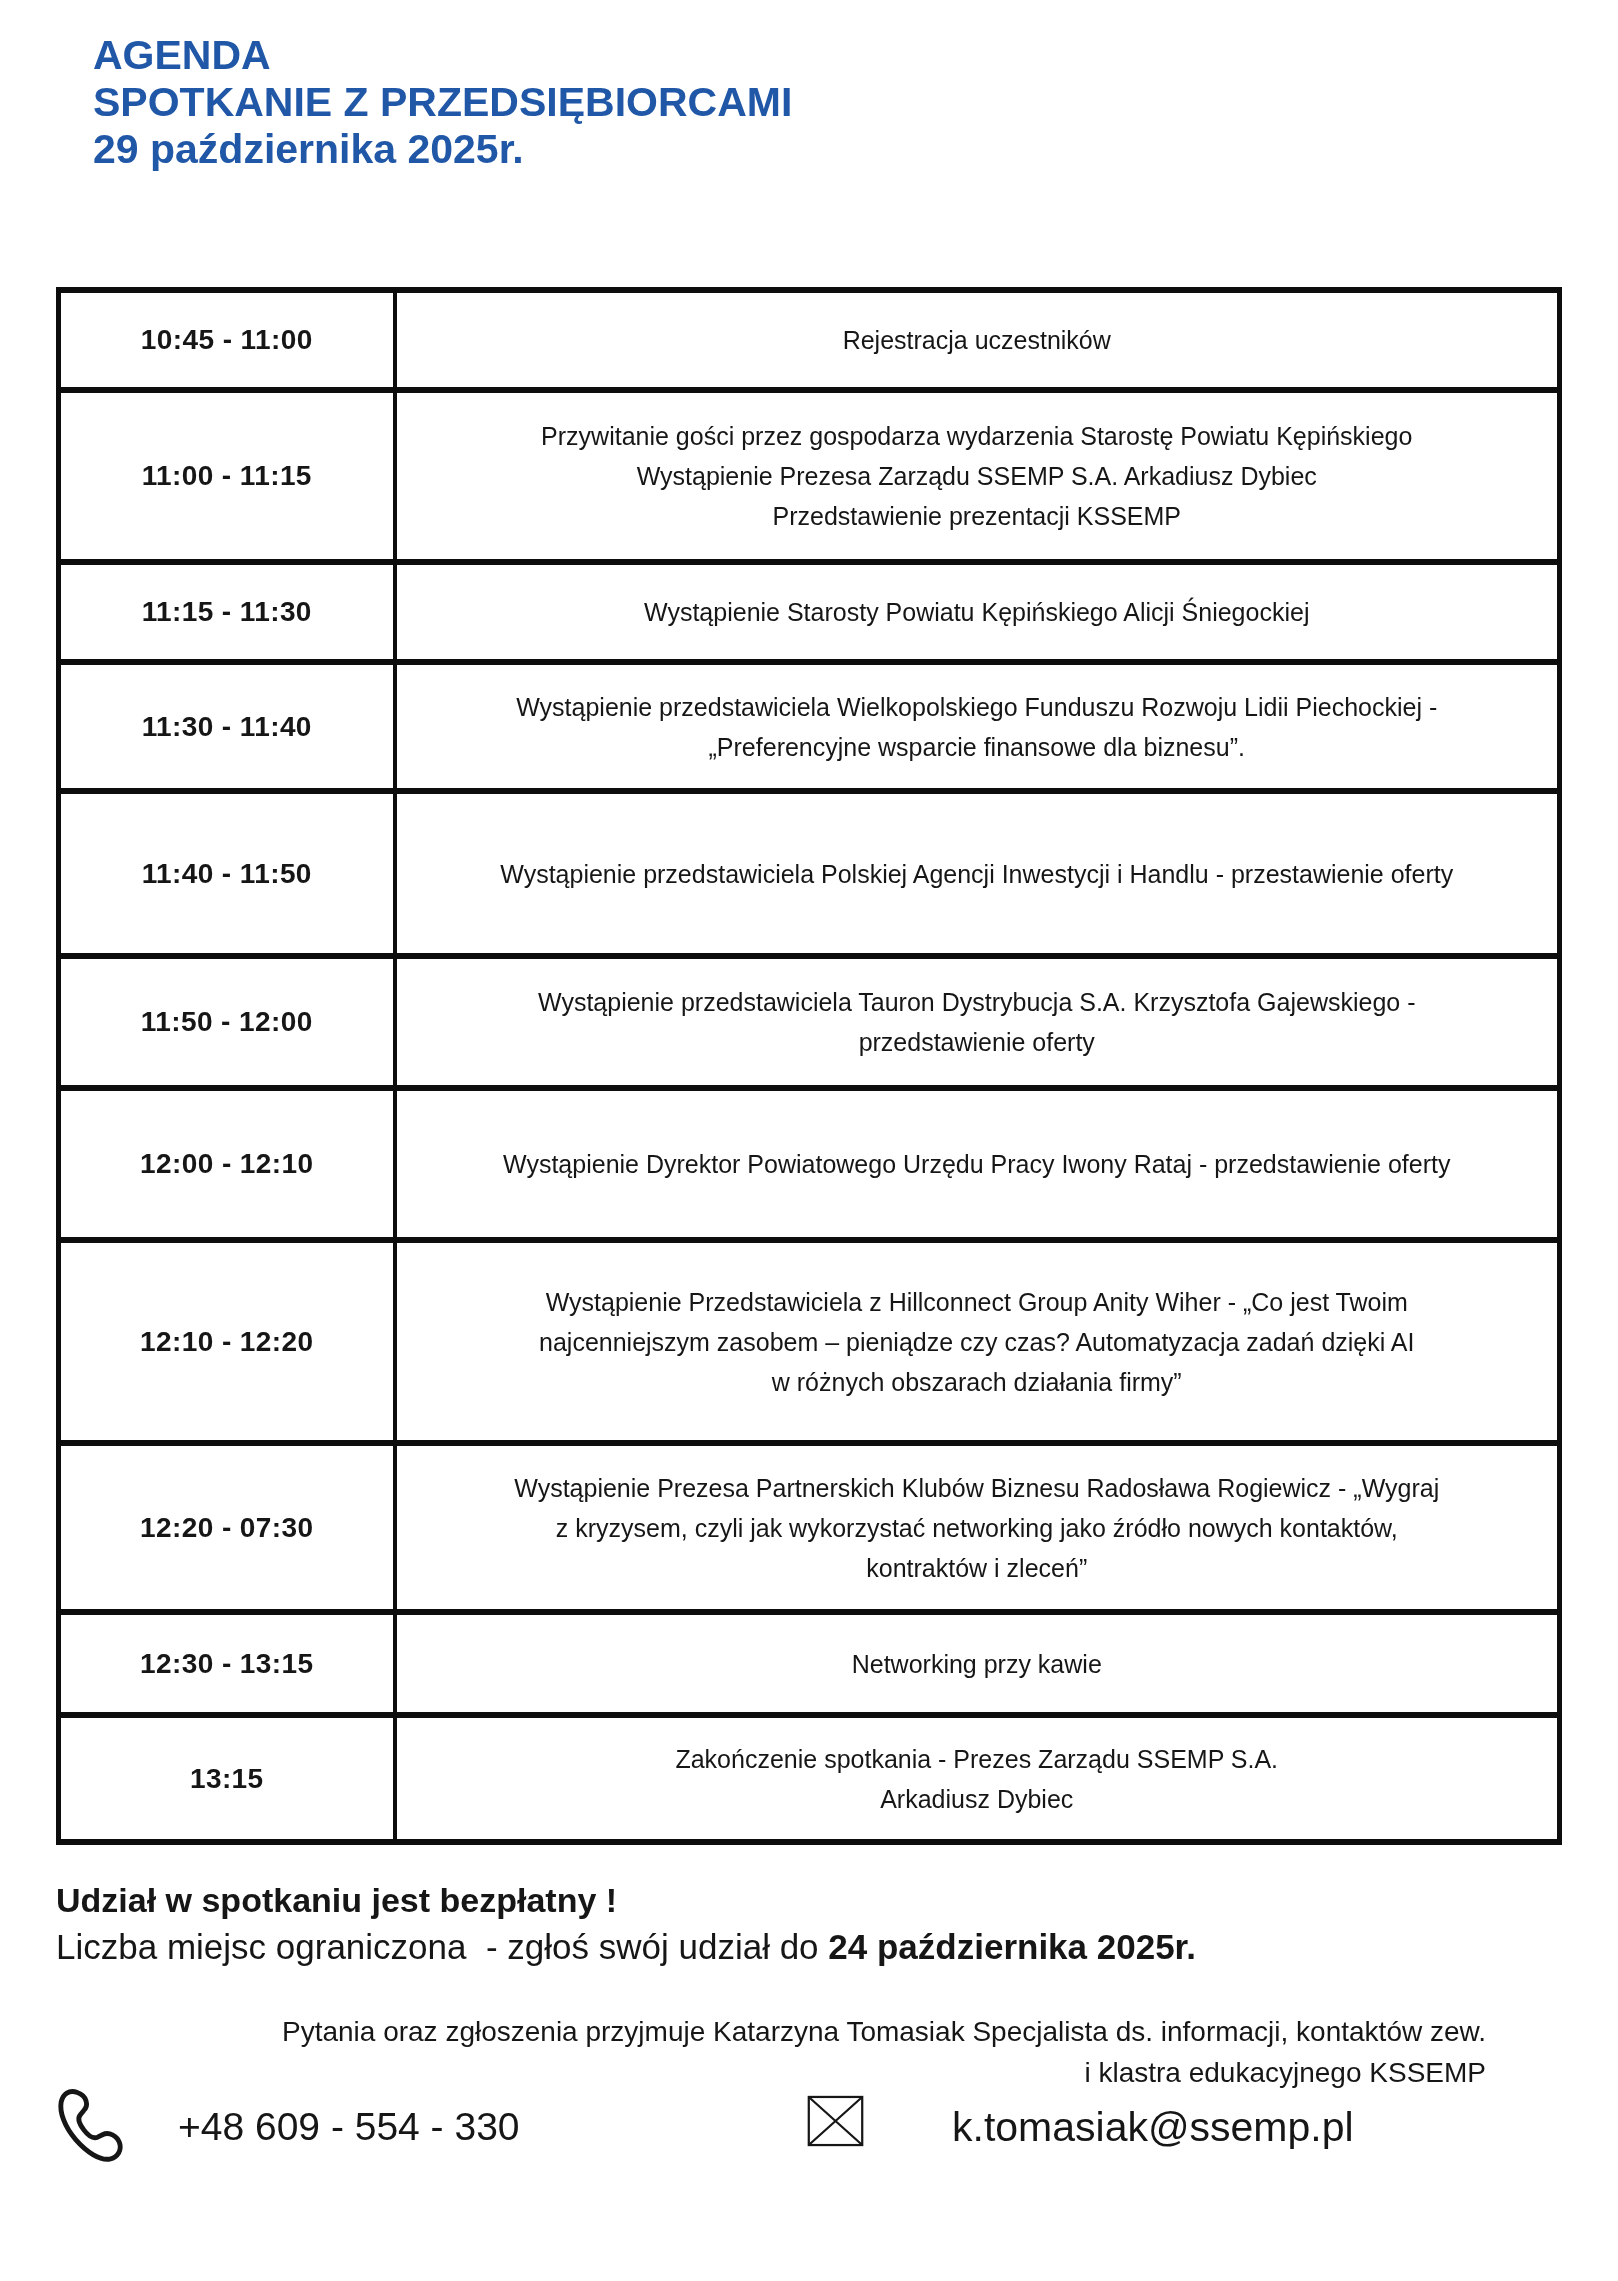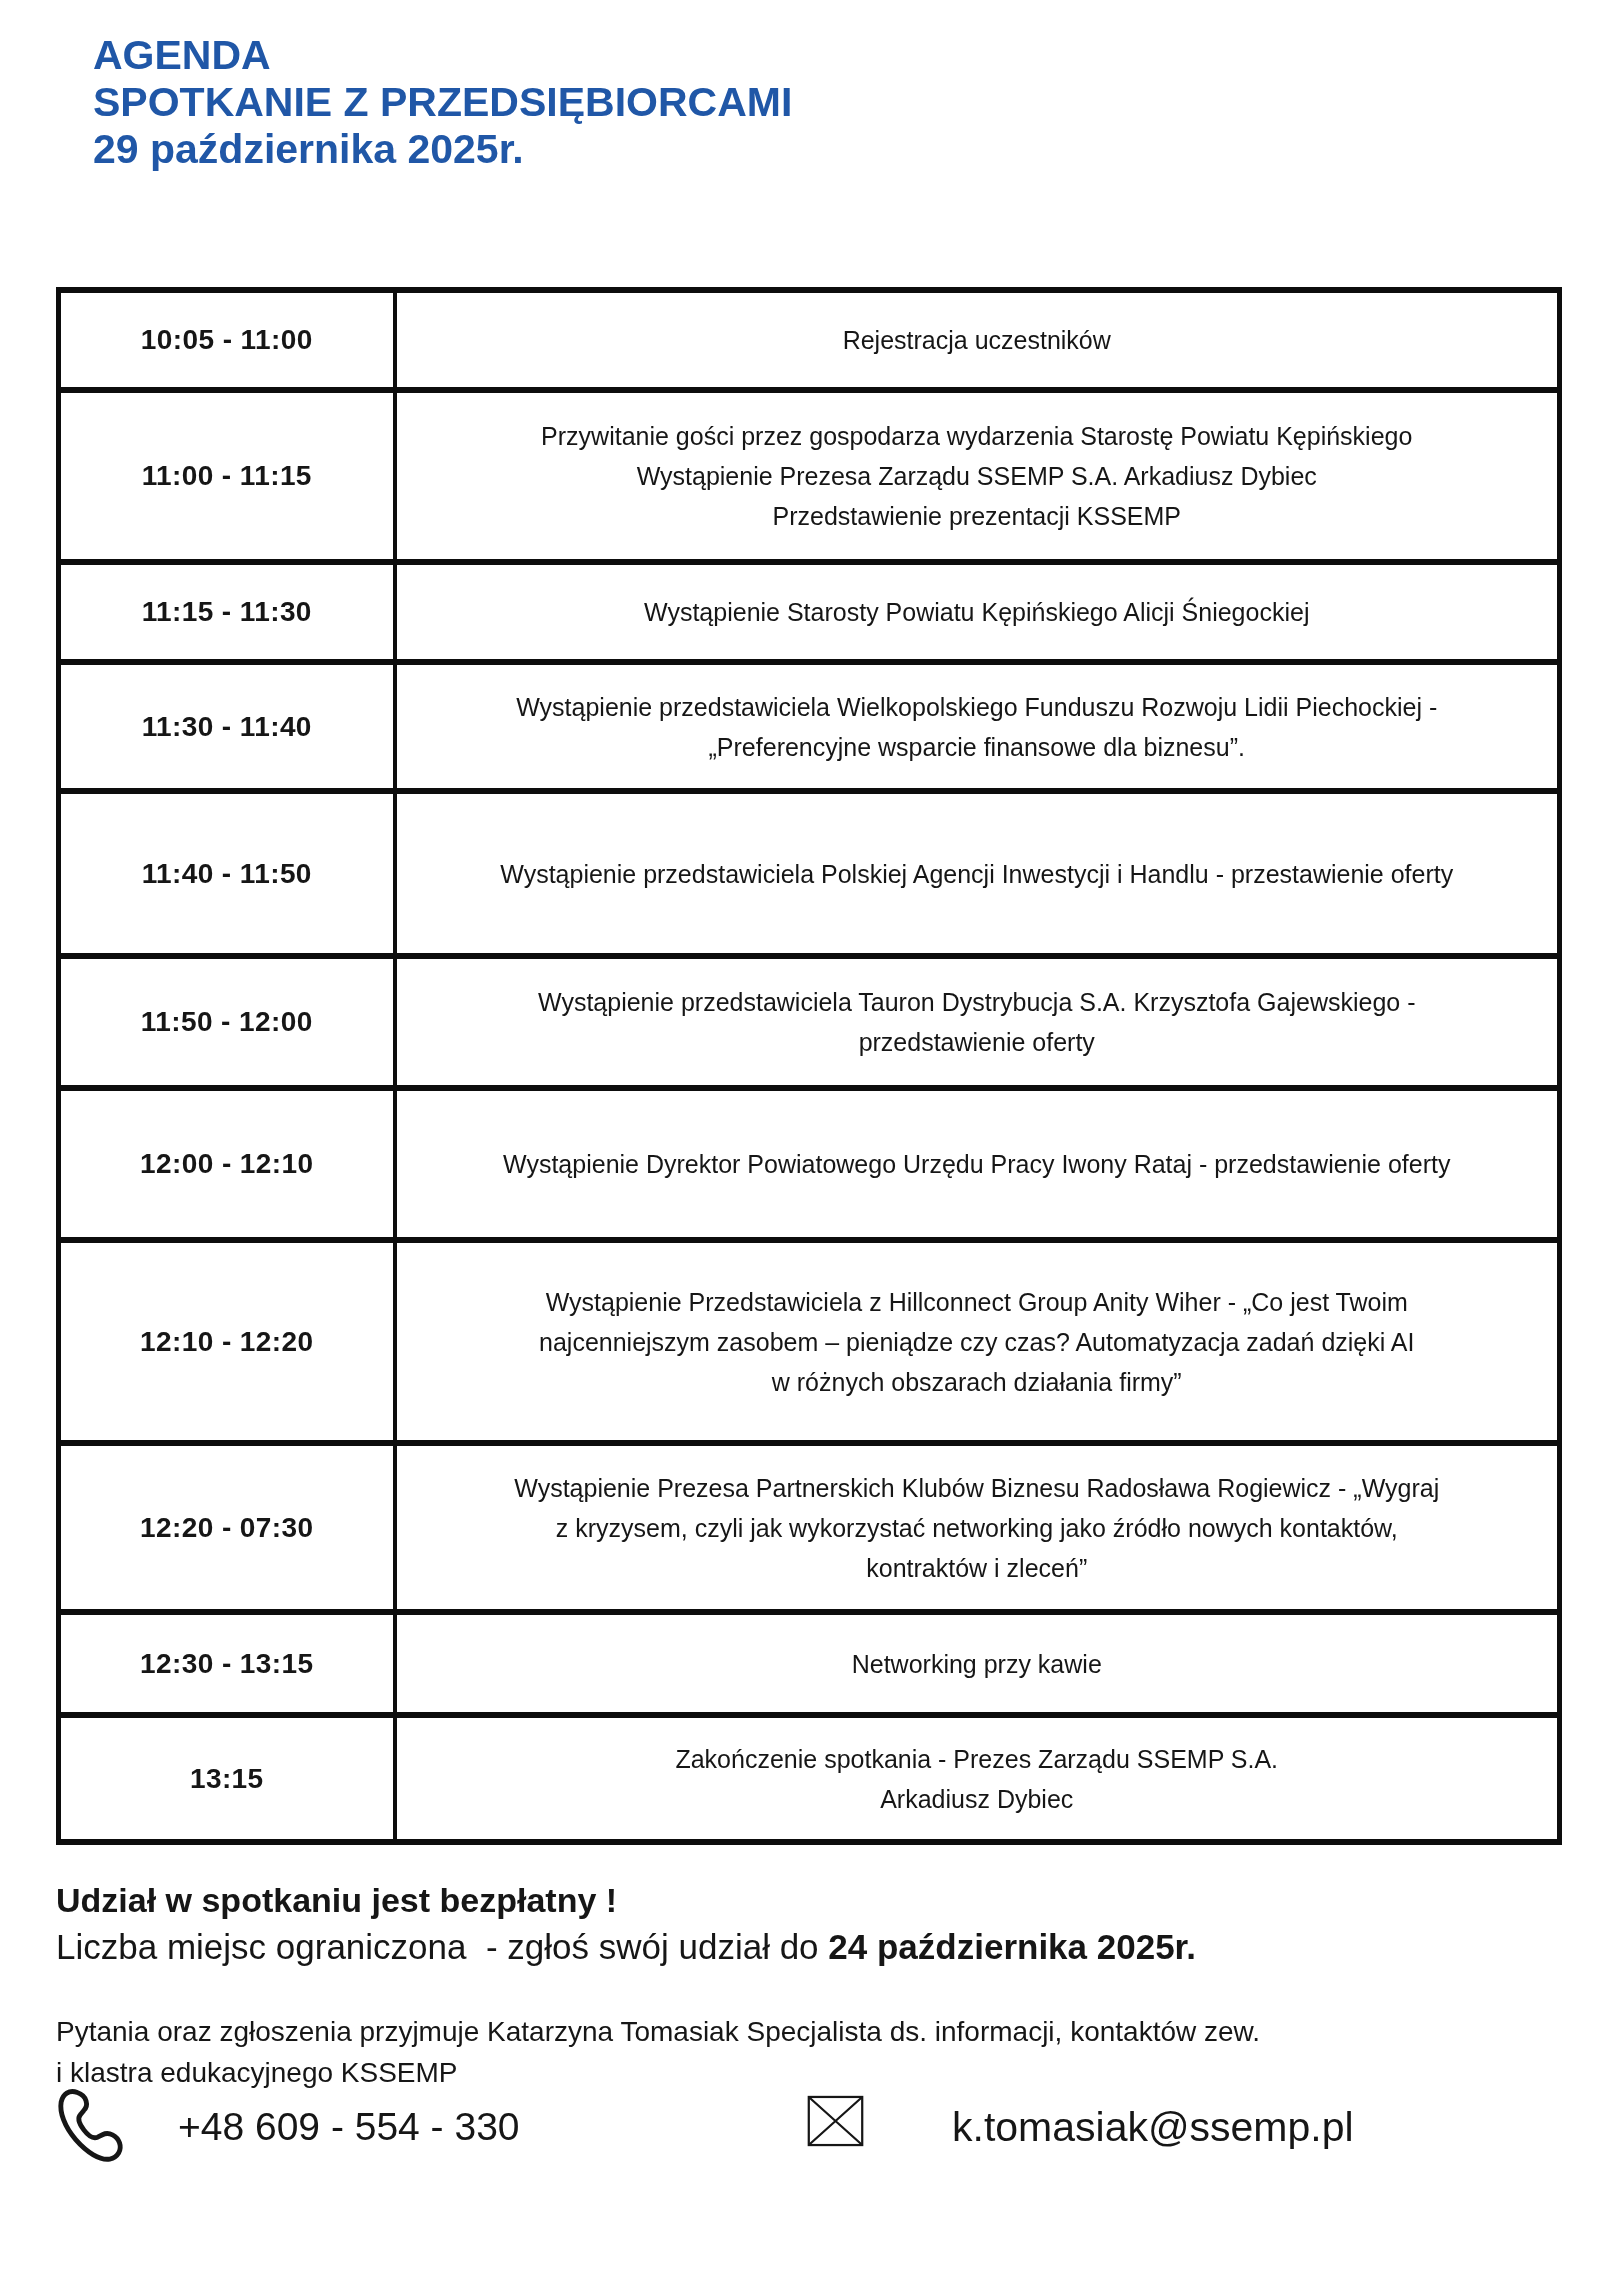--- a/index.html
+++ b/index.html
@@ -44,21 +44,21 @@
   tr:nth-child(8){height:203px;}
   tr:nth-child(9){height:169px;}
   tr:nth-child(10){height:103px;}
   tr:nth-child(11){height:127px;}
   
   .notes{margin:34px 16px 0 56px;}
   .free-line{font-weight:bold;font-size:34px;line-height:43px;}
   .limit-line{font-size:35px;line-height:50px;white-space:pre-wrap;}
   .limit-line b{font-weight:bold;}
   .contact-info{
-    margin-top:39px;padding-right:116px;text-align:left;
+    margin-top:39px;padding-right:116px;text-align:right;
     font-size:28px;line-height:41px;white-space:pre-line;
   }
   
   .contact-row{position:relative;height:75px;margin-top:0;}
   .phone-icon{position:absolute;left:53px;top:-10.7px;}
   .phone-text{position:absolute;left:178px;top:50%;transform:translateY(-58%);font-size:39px;}
   .envelope-icon{position:absolute;left:807px;top:1.8px;}
   .email-text{position:absolute;left:952px;top:50%;transform:translateY(-58%);font-size:41px;}
   svg{display:block;}
 </style>
@@ -71,21 +71,21 @@
   <div>29 października 2025r.</div>
 </div>
 
 <table class="agenda">
   <colgroup>
       <col class="c-time">
       <col>
     </colgroup>
   <tbody>
       <tr>
-        <td class="time-cell">10:05 - 11:00</td>
+        <td class="time-cell">10:45 - 11:00</td>
         <td class="desc-cell">Rejestracja uczestników</td>
       </tr>
       <tr>
         <td class="time-cell">11:00 - 11:15</td>
         <td class="desc-cell">Przywitanie gości przez gospodarza wydarzenia Starostę Powiatu Kępińskiego
 Wystąpienie  Prezesa Zarządu SSEMP S.A. Arkadiusz Dybiec
 Przedstawienie prezentacji KSSEMP</td>
       </tr>
       <tr>
         <td class="time-cell">11:15 - 11:30</td>

